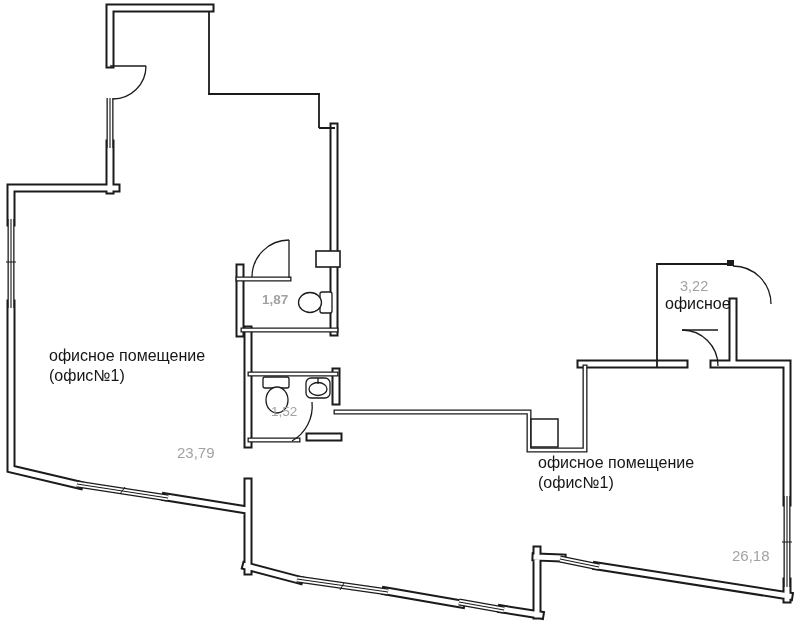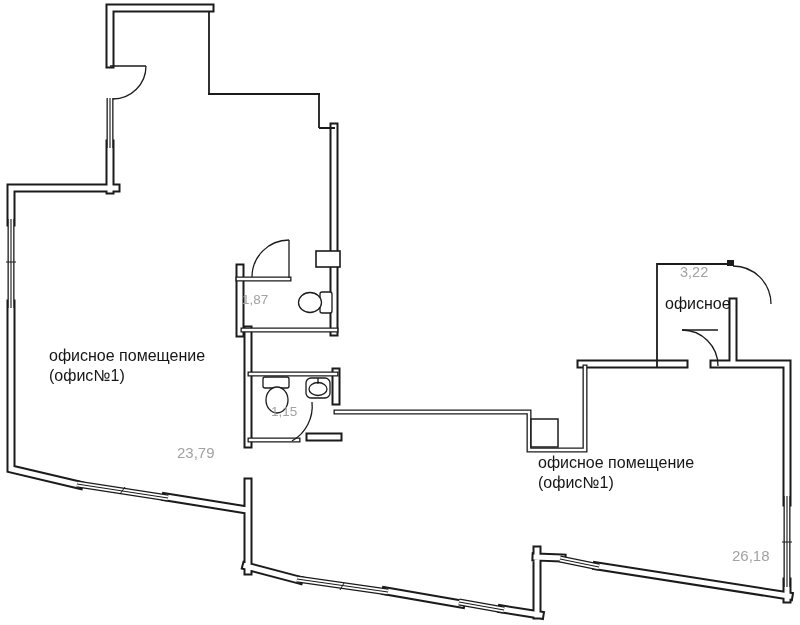--- a/index.html
+++ b/index.html
@@ -167,24 +167,24 @@
       <ellipse cx="318" cy="389" rx="9" ry="6.5"></ellipse>
       <path fill="none" d="M 318,378 L 318,384"></path>
     </g>
   </g>
 </svg>
 
   <div class="lbl room-name" style="left:49px;top:346px;"><div>офисное помещение</div><div>(офис№1)</div></div>
 
   <div class="lbl area-num a15" style="left:177px;top:444px;">23,79</div>
 
-  <div class="lbl area-num a13" style="left:242px;top:292px;">1,87</div>
+  <div class="lbl area-num a13" style="left:262px;top:292px;font-weight:bold;">1,87</div>
 
-  <div class="lbl area-num a13" style="left:271px;top:404px;">1,15</div>
+  <div class="lbl area-num a13" style="left:271px;top:404px;">1,52</div>
 
-  <div class="lbl area-num a14" style="left:680px;top:264px;">3,22</div>
+  <div class="lbl area-num a14" style="left:680px;top:278px;">3,22</div>
 
   <div class="lbl tambur-name" style="left:665px;top:295px;">офисное</div>
 
   <div class="lbl room-name" style="left:538px;top:453px;"><div>офисное помещение</div><div>(офис№1)</div></div>
 
   <div class="lbl area-num a15" style="left:732px;top:547px;">26,18</div>
 </div>
 
 </body></html>

